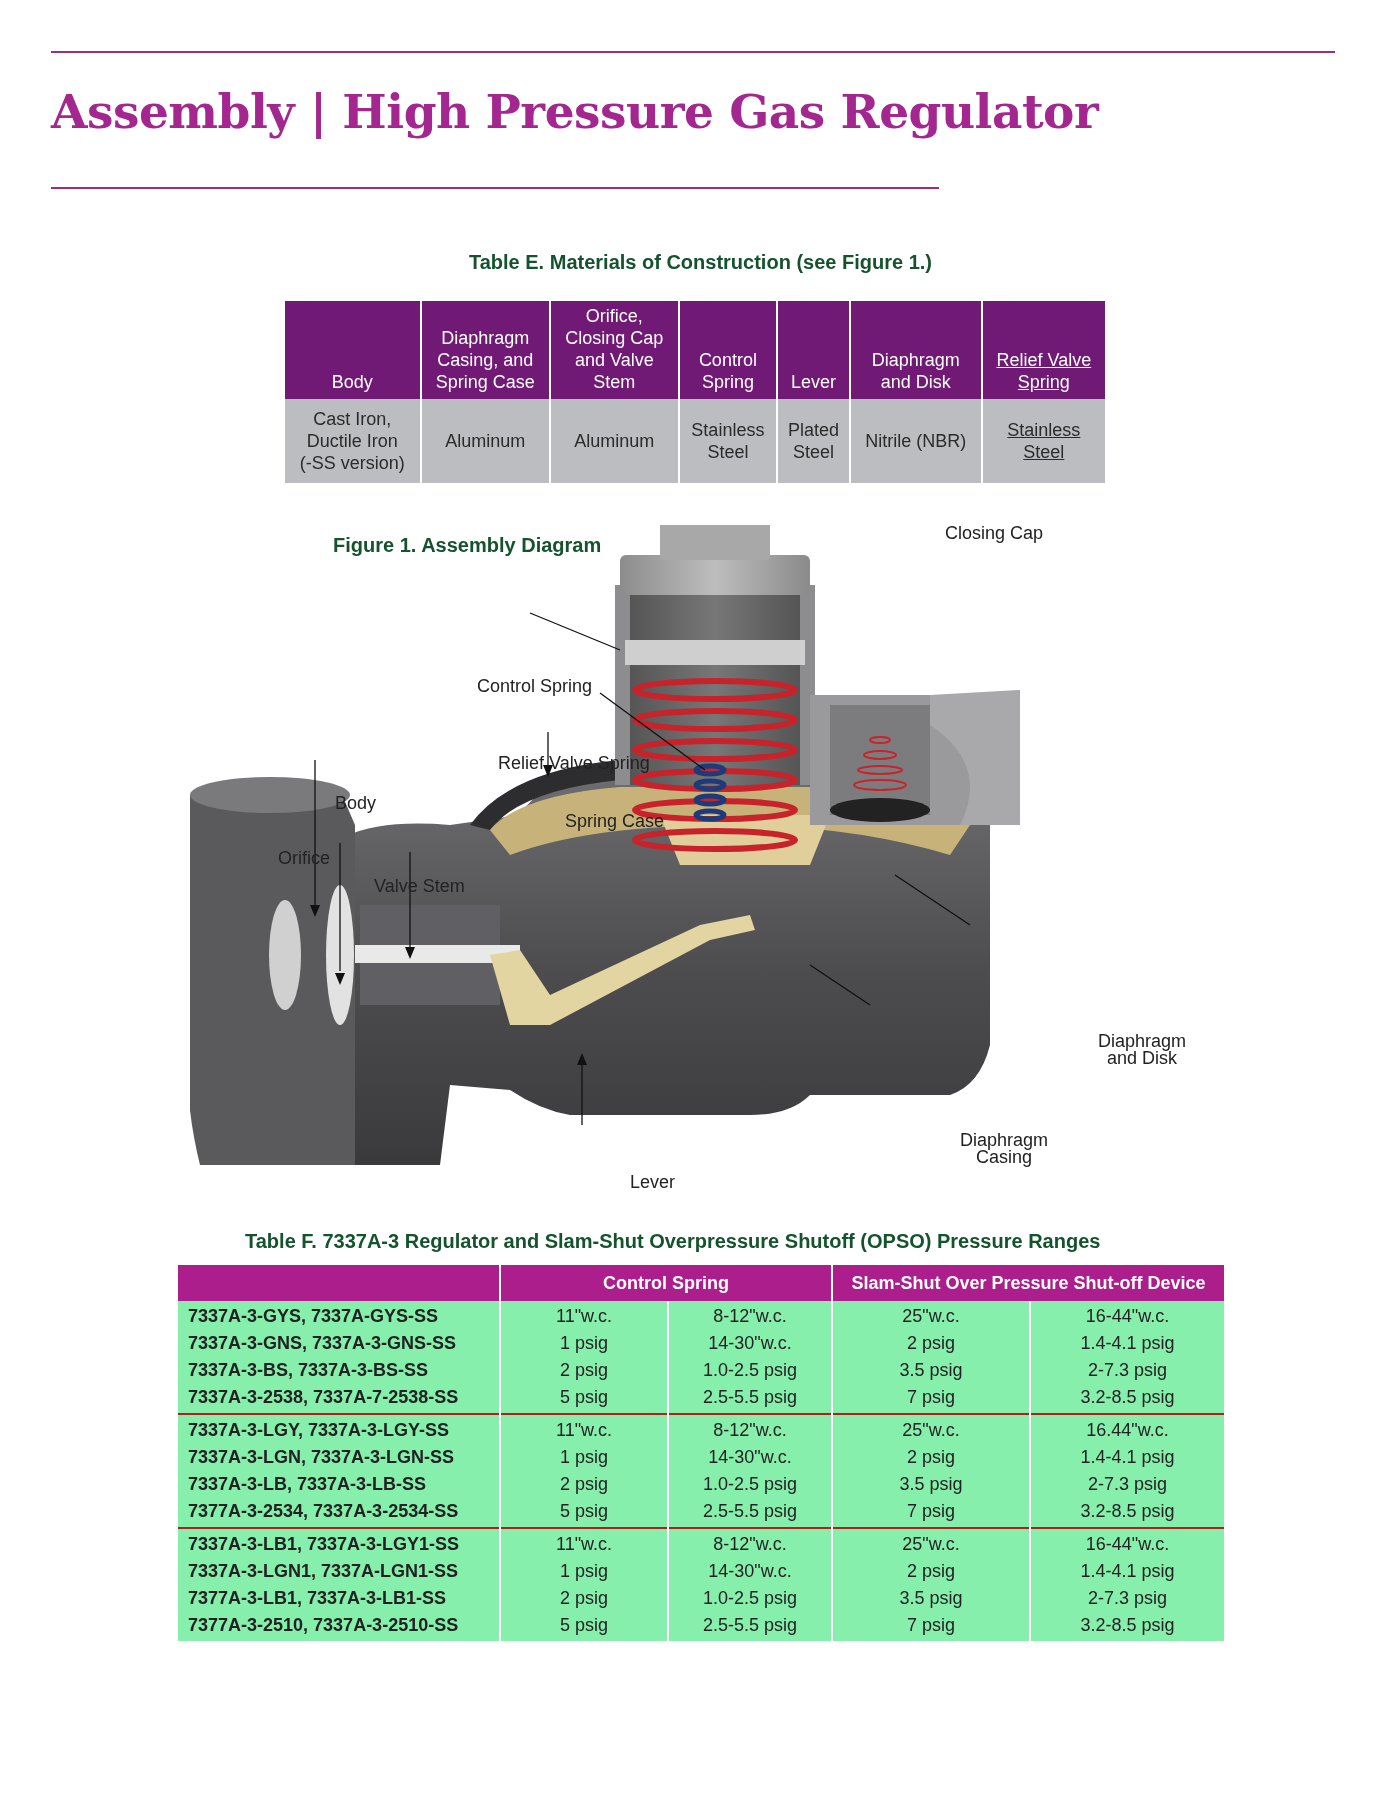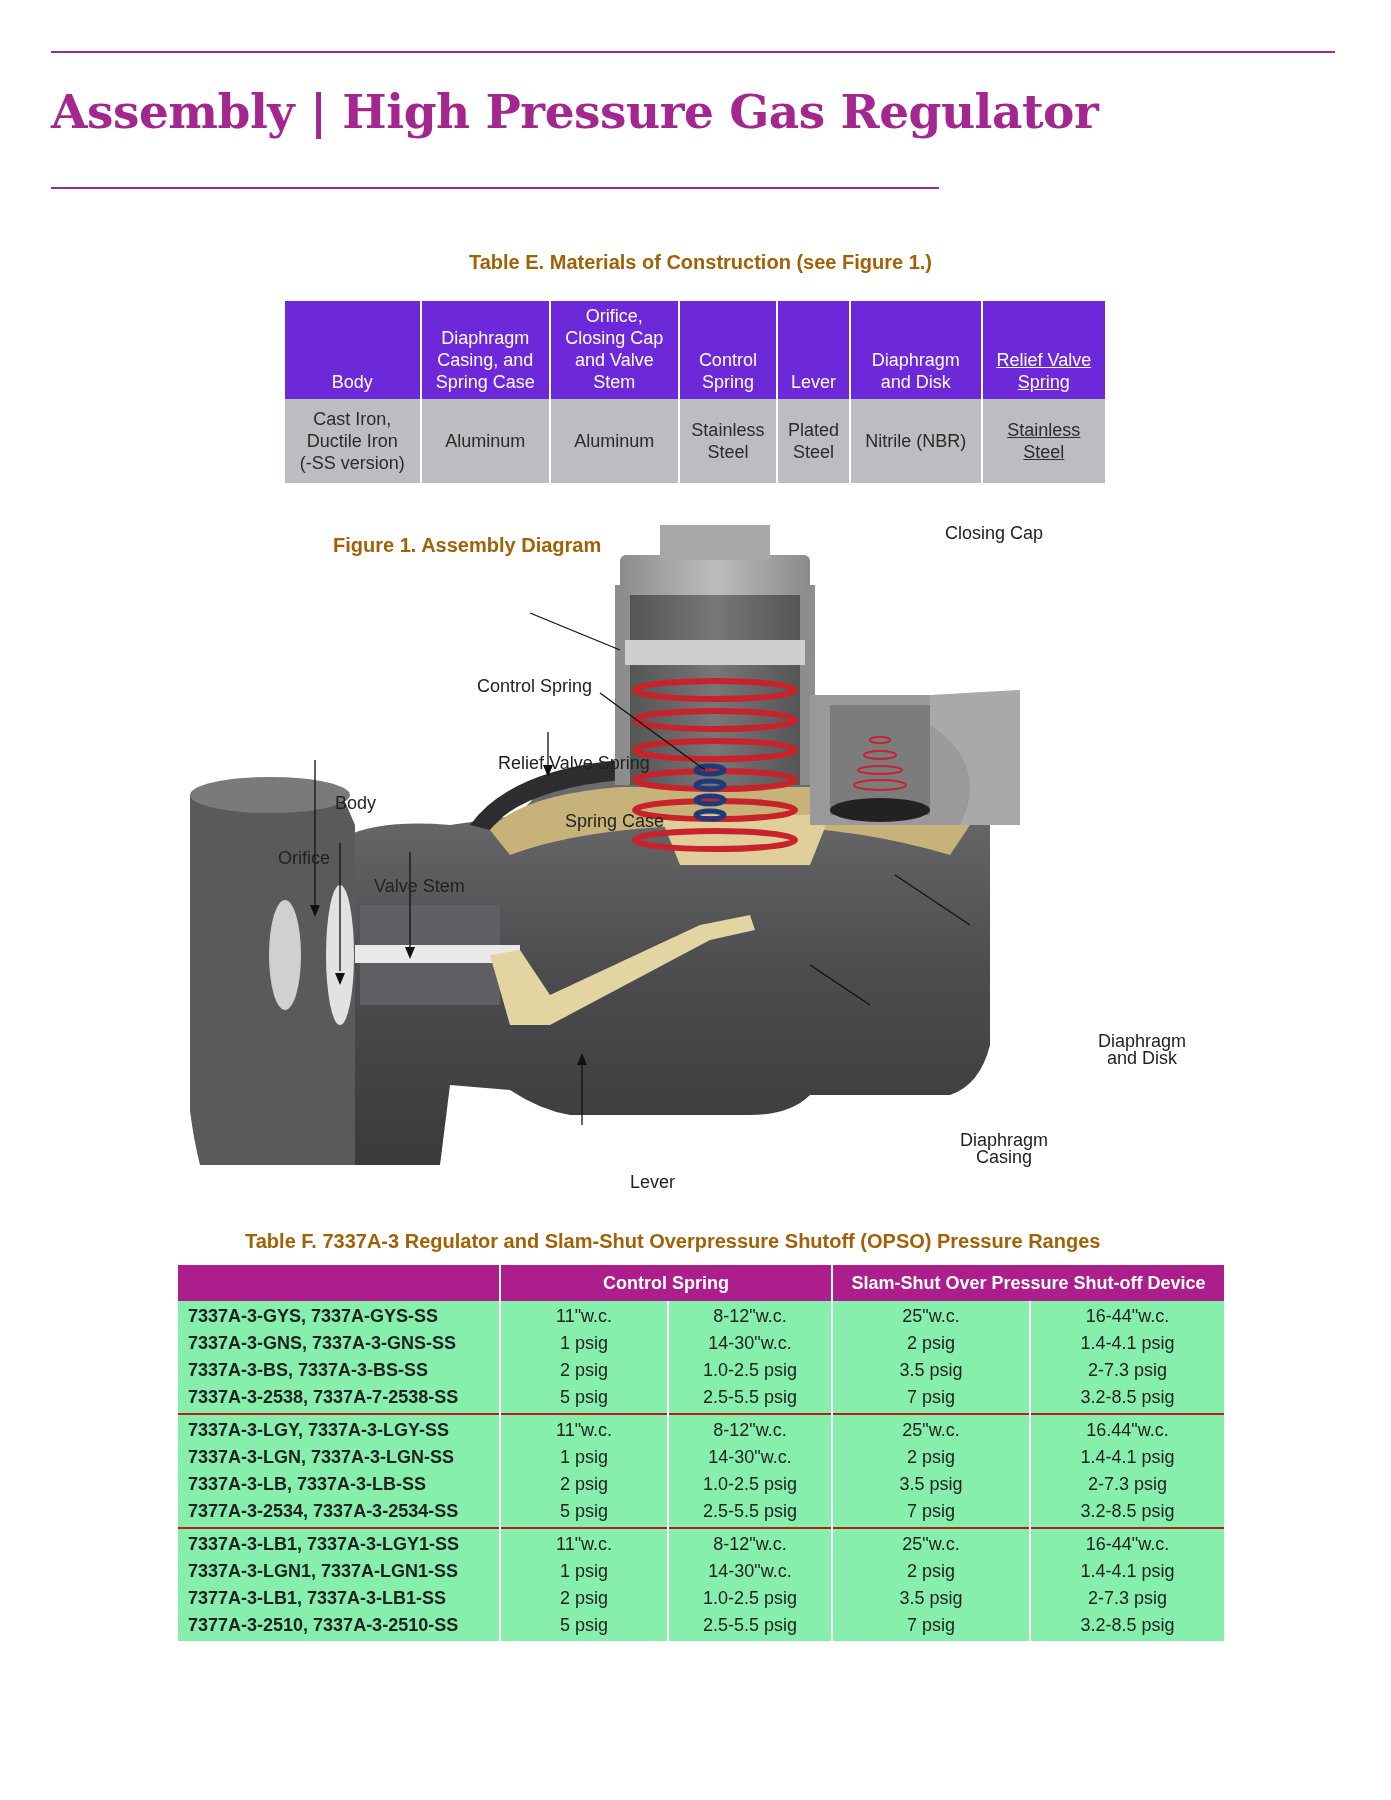--- a/index.html
+++ b/index.html
@@ -2,28 +2,28 @@
 <html><head>
 <meta charset="utf-8">
 <style>
   * { box-sizing: border-box; margin: 0; padding: 0; }
   body { width: 1391px; height: 1800px; background: #ffffff; position: relative; font-family: "DejaVu Sans", sans-serif; color: #222; overflow: hidden; }
   .rule { position: absolute; height: 2px; background: #9b2c8f; }
   .rule-top { left: 51px; top: 51px; width: 1284px; }
   .rule-bottom { left: 51px; top: 187px; width: 888px; }
   .page-title { position: absolute; left: 51px; top: 84px; font-family: "DejaVu Serif", serif; font-size: 47px; font-weight: 700; color: #a4278f; letter-spacing: -0.5px; }
 
-  .caption { position: absolute; font-family: "Liberation Sans", sans-serif; font-weight: bold; color: #a16207; font-size: 20px; }
+  .caption { position: absolute; font-family: "Liberation Sans", sans-serif; font-weight: bold; color: #14532d; font-size: 20px; }
   .cap-e { left: 0; width: 1391px; text-align: center; top: 251px; padding-left: 10px; }
   .cap-fig { left: 333px; top: 534px; }
   .cap-f { left: 245px; top: 1230px; }
 
   table { border-collapse: collapse; position: absolute; font-family: "Liberation Sans", sans-serif; }
   .tbl-e { left: 285px; top: 301px; width: 820px; }
-  .tbl-e th { background: #6d28d9; color: #fff; font-weight: normal; font-size: 18px; line-height: 22px; height: 98px; vertical-align: bottom; padding: 0 4px 6px; border-right: 2px solid #fff; text-align: center; }
+  .tbl-e th { background: #701a75; color: #fff; font-weight: normal; font-size: 18px; line-height: 22px; height: 98px; vertical-align: bottom; padding: 0 4px 6px; border-right: 2px solid #fff; text-align: center; }
   .tbl-e td { background: #bcbdc0; color: #2b2b2b; font-size: 18px; line-height: 22px; height: 84px; text-align: center; padding: 0 4px; border-right: 2px solid #fff; }
   .tbl-e th:last-child, .tbl-e td:last-child { border-right: none; text-decoration: underline; }
 
   .tbl-f { left: 178px; top: 1265px; width: 1046px; }
   .tbl-f th { background: #ab1e8b; color: #fff; font-weight: bold; font-size: 18px; height: 36px; text-align: center; padding: 0 4px; }
   .tbl-f th.group { border-left: 2px solid #fff; }
   .tbl-f th.sub { border-left: 2px solid #fff; }
   .tbl-f td { background: #86efac; color: #222; font-size: 18px; line-height: 27px; text-align: center; padding: 2px 4px; border-left: 2px solid #fff; vertical-align: top; }
   .tbl-f td.desig { text-align: left; padding-left: 10px; font-weight: bold; border-left: none; }
   .tbl-f tr.grp-sep td { border-top: 2px solid #b91c1c; }

